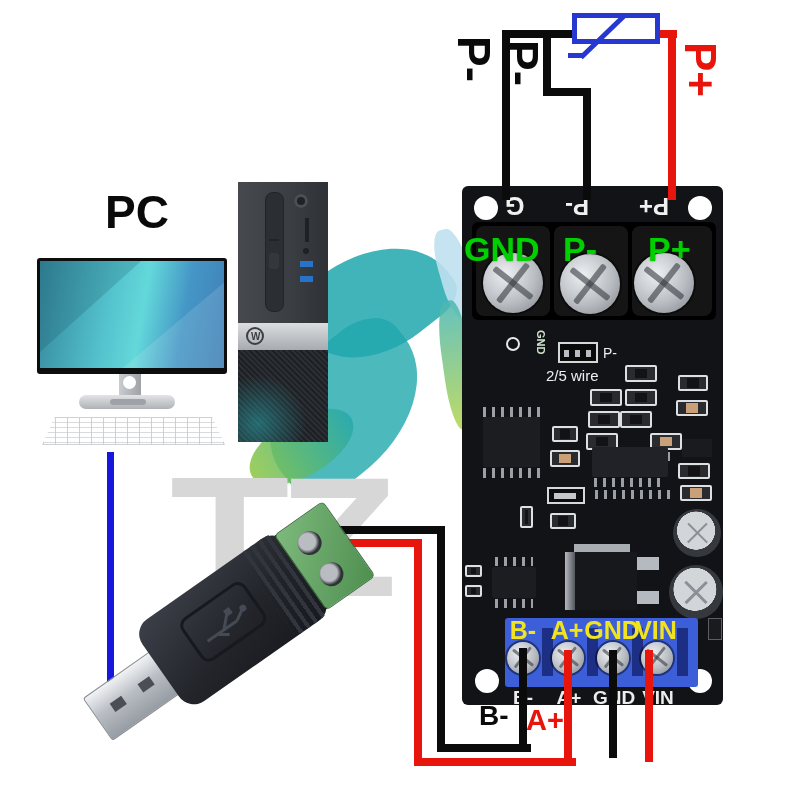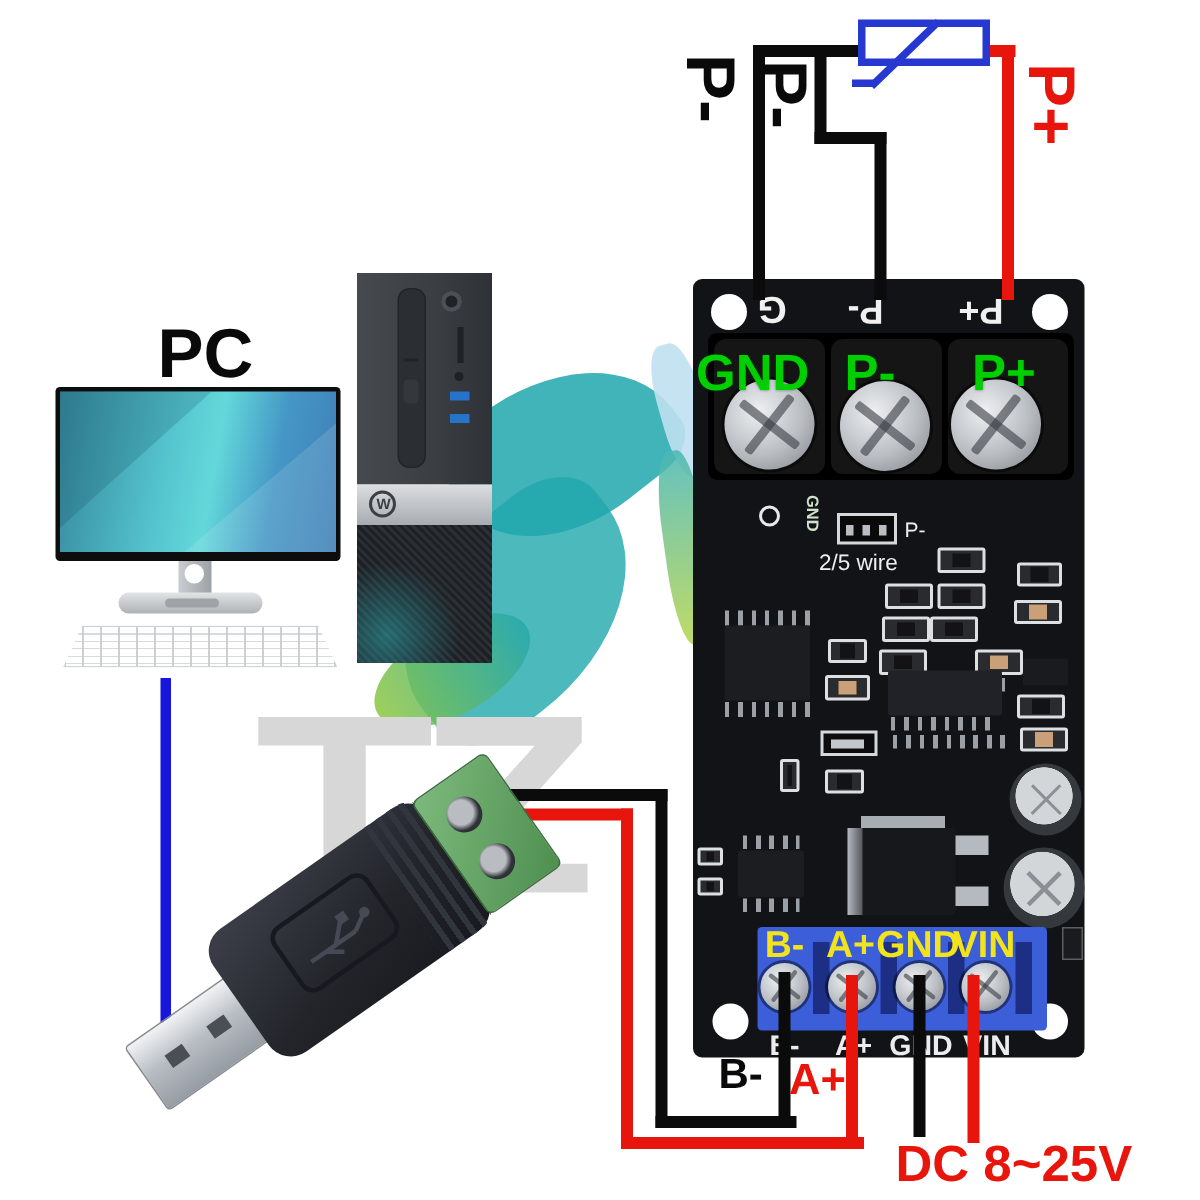--- a/index.html
+++ b/index.html
@@ -27,21 +27,21 @@
 
 <div id="stage">
 
   <div class="a" style="left:300px;top:248px;width:150px;height:105px;background:#1fa7ad;opacity:.85;border-radius:30% 70% 20% 60%;transform:rotate(-38deg);z-index:0;"></div>
   <div class="a" style="left:255px;top:345px;width:180px;height:125px;background:#1fa7ad;opacity:.8;border-radius:60% 25% 65% 25%;transform:rotate(-38deg);z-index:0;"></div>
   <div class="a" style="left:244px;top:418px;width:115px;height:58px;background:linear-gradient(90deg,#8cc63f,#27a8ab);opacity:.85;border-radius:50%;transform:rotate(-30deg);z-index:0;"></div>
   <div class="a" style="left:440px;top:228px;width:30px;height:92px;background:#bfe0ee;opacity:.9;border-radius:40%;transform:rotate(-16deg);z-index:0;"></div>
   <div class="a" style="left:443px;top:300px;width:28px;height:130px;background:linear-gradient(#49b7b4,#b5d44a);opacity:.85;border-radius:40%;transform:rotate(-8deg);z-index:0;"></div>
   <div class="lbl" style="left:170px;top:452px;font-size:170px;color:#d7d7d7;letter-spacing:-10px;transform:scaleX(1.15);transform-origin:left top;z-index:1;">TZ</div>
 
-  <div class="lbl" style="left:105px;top:212px;font-size:46px;color:#0a0a0a;z-index:7;">PC</div>
+  <div class="lbl" style="left:105px;top:189px;font-size:46px;color:#0a0a0a;z-index:7;">PC</div>
 
   <div class="a" style="left:37px;top:258px;width:190px;height:116px;background:#0d0d0d;border-radius:3px;z-index:2;">
     <div class="a" style="left:3px;top:3px;width:184px;height:107px;background:linear-gradient(100deg,#35879b,#54c3cd 38%,#63d8da 55%,#4596c6 76%,#3f7fb6);">
       <div class="a" style="left:0;top:0;width:100%;height:100%;clip-path:polygon(0 0,55% 0,0 85%);background:rgba(10,60,80,.18);"></div>
       <div class="a" style="left:0;top:0;width:100%;height:100%;clip-path:polygon(45% 100%,100% 20%,100% 100%);background:rgba(255,255,255,.12);"></div>
     </div>
   </div>
   <div class="a" style="left:119px;top:374px;width:22px;height:23px;background:linear-gradient(90deg,#c9ccd0,#9da2a7);z-index:2;"></div>
   <div class="a" style="left:123px;top:376px;width:13px;height:13px;border-radius:50%;background:#fff;z-index:2;"></div>
   <div class="a" style="left:79px;top:395px;width:96px;height:14px;background:linear-gradient(#e2e4e6,#aeb2b6);border-radius:7px;z-index:2;"></div>
@@ -251,15 +251,14 @@
       </div>
     </div>
     <div class="a" style="left:232px;top:10px;width:60px;height:92px;background:linear-gradient(135deg,#7db97c,#4e8f50);border:1px solid #3c6e3e;border-radius:5px;box-sizing:border-box;">
       <div class="a" style="left:12px;top:14px;width:24px;height:24px;border-radius:50%;background:radial-gradient(circle at 45% 40%,#b9bdc2 0 42%,#2e3236 62%);"></div>
       <div class="a" style="left:12px;top:52px;width:24px;height:24px;border-radius:50%;background:radial-gradient(circle at 45% 40%,#b9bdc2 0 42%,#2e3236 62%);"></div>
     </div>
   </div>
 
   <div class="lbl" style="left:479px;top:702px;font-size:28px;color:#0a0a0a;z-index:7;">B-</div>
   <div class="lbl" style="left:526px;top:706px;font-size:29px;color:#e8150d;z-index:7;">A+</div>
-  <div class="lbl" style="left:597px;top:759px;font-size:34px;color:#e8150d;z-index:7;">DC 8~25V</div>
 
 </div>
 
 </body></html>

